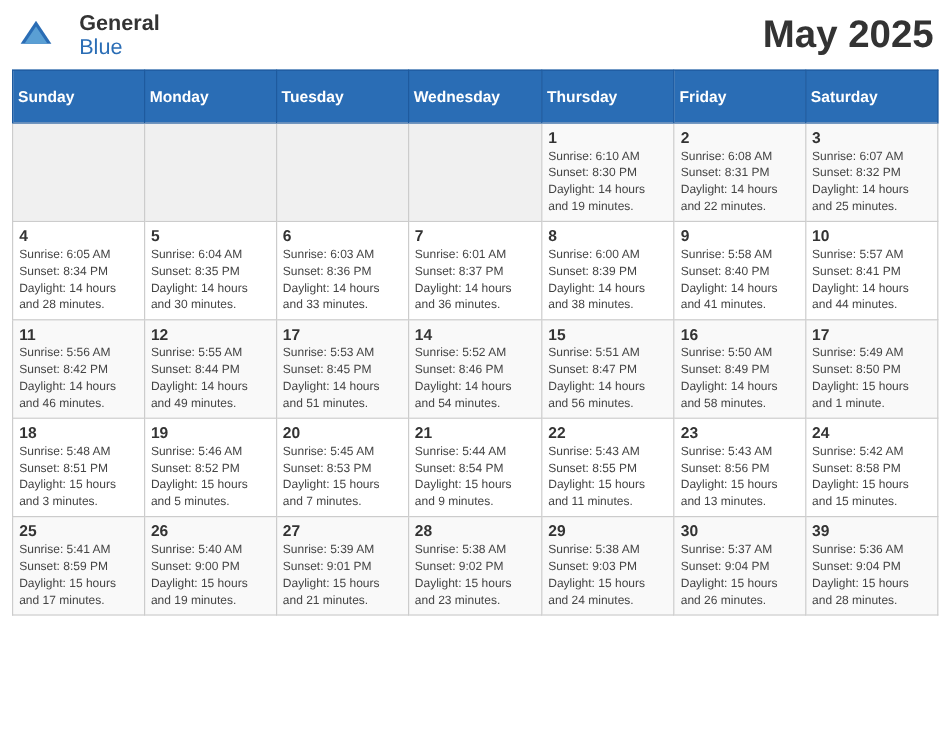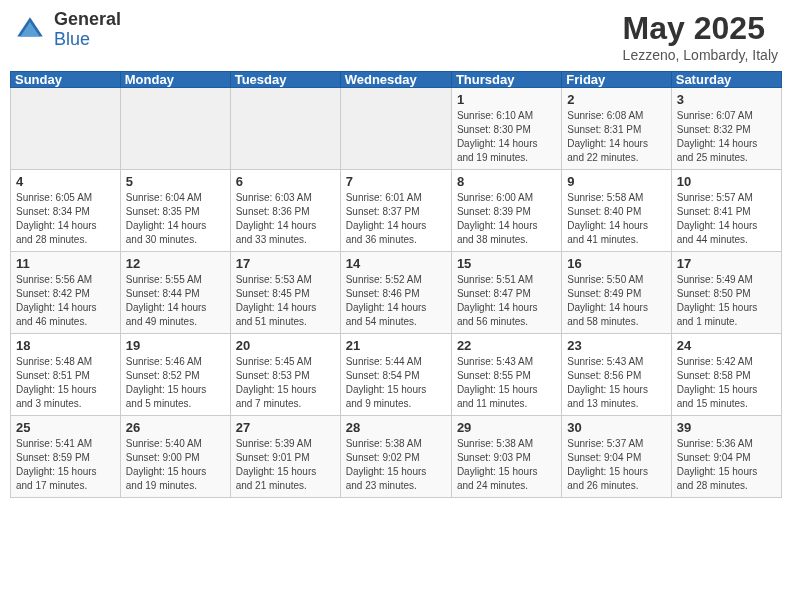--- a/index.html
+++ b/index.html
@@ -13,21 +13,21 @@
     .header {
       display: flex;
       justify-content: space-between;
       align-items: flex-start;
       margin-bottom: 8px;
       padding: 0 4px;
     }
     .logo {
       display: flex;
       align-items: center;
-      gap: 8px;
+      gap: 20px;
     }
     .logo-text {
       display: flex;
       flex-direction: column;
       line-height: 1.1;
     }
     .logo-general {
       font-size: 18px;
       font-weight: bold;
       color: #333;
@@ -35,42 +35,42 @@
     .logo-blue {
       font-size: 18px;
       font-weight: normal;
       color: #2a6db5;
     }
     .logo-icon {
       width: 32px;
       height: 32px;
     }
     .title-block {
-      text-align: left;
+      text-align: right;
     }
     .month-title {
       font-size: 32px;
       font-weight: bold;
       color: #333;
     }
     .location {
       font-size: 14px;
       color: #555;
     }
     .calendar {
       width: 100%;
       border-collapse: collapse;
       border: 1px solid #ccc;
     }
     .calendar thead tr th {
       background-color: #2a6db5;
       color: #fff;
       font-size: 13px;
       font-weight: bold;
-      padding: 0 4px;
+      padding: 14px 4px;
       text-align: left;
       border: 1px solid #1e5a9e;
     }
     .calendar tbody tr td {
       vertical-align: top;
       border: 1px solid #ccc;
       padding: 4px 5px;
       font-size: 10.5px;
       color: #333;
       width: 113px;
@@ -108,21 +108,20 @@
       <polygon points="20,4 36,28 4,28" fill="#2a6db5"></polygon>
       <polygon points="20,10 32,28 8,28" fill="#5a9fd4"></polygon>
     </svg>
     <div class="logo-text">
       <span class="logo-general">General</span>
       <span class="logo-blue">Blue</span>
     </div>
   </div>
   <div class="title-block">
     <div class="month-title">May 2025</div>
-    <div class="location">Lezzeno, Lombardy, Italy</div>
   </div>
 </div>
 
 <table class="calendar">
   <thead>
     <tr>
     <th>Sunday</th>
         <th>Monday</th>
         <th>Tuesday</th>
         <th>Wednesday</th>

